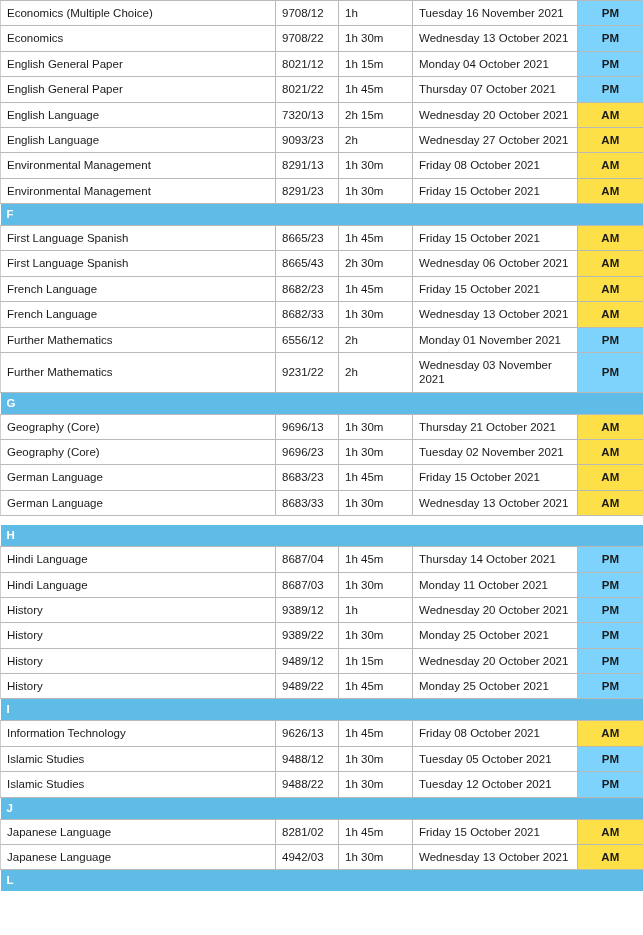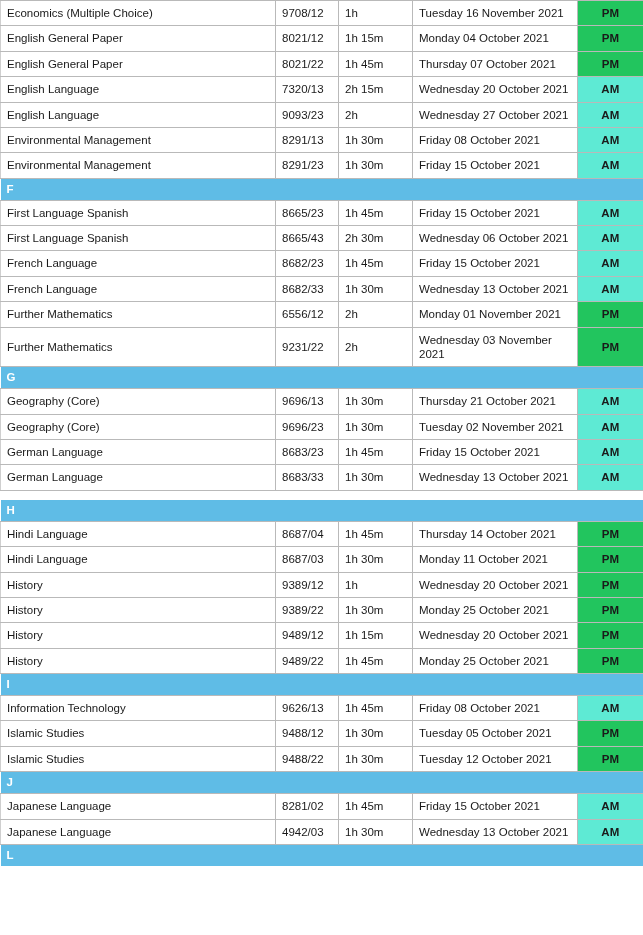--- a/index.html
+++ b/index.html
@@ -38,22 +38,22 @@
   }
 
   .timetable tr.exam-row > td.subject  { border-left: 1px solid #cfcfcf; }
   .timetable tr.exam-row > td.session  {
     text-align: center;
     font-weight: bold;
     font-size: 11.5px;
     letter-spacing: 0.2px;
     border-right: 1px solid #cfcfcf;
   }
-  .timetable tr.exam-row > td.session.pm { background: #22c55e; }
-  .timetable tr.exam-row > td.session.am { background: #5eead4; }
+  .timetable tr.exam-row > td.session.pm { background: #7dd3fc; }
+  .timetable tr.exam-row > td.session.am { background: #fde047; }
 
   .timetable tr.exam-row.tall > td { padding-top: 5px; padding-bottom: 5px; }
 
   .letter-row > td {
     padding: 0;
     border: 0;
     background: #ffffff;
   }
   .letter-band {
     background: #5fbce6;
@@ -92,20 +92,27 @@
     </colgroup>
     <tbody id="timetable-body">
         <tr class="exam-row">
           <td class="subject">Economics (Multiple Choice)</td>
           <td class="code">9708/12</td>
           <td class="duration">1h</td>
           <td class="date">Tuesday 16 November 2021</td>
           <td class="session pm">PM</td>
         </tr>
         <tr class="exam-row">
+          <td class="subject">Economics</td>
+          <td class="code">9708/22</td>
+          <td class="duration">1h 30m</td>
+          <td class="date">Wednesday 13 October 2021</td>
+          <td class="session pm">PM</td>
+        </tr>
+        <tr class="exam-row">
           <td class="subject">English General Paper</td>
           <td class="code">8021/12</td>
           <td class="duration">1h 15m</td>
           <td class="date">Monday 04 October 2021</td>
           <td class="session pm">PM</td>
         </tr>
         <tr class="exam-row">
           <td class="subject">English General Paper</td>
           <td class="code">8021/22</td>
           <td class="duration">1h 45m</td>

